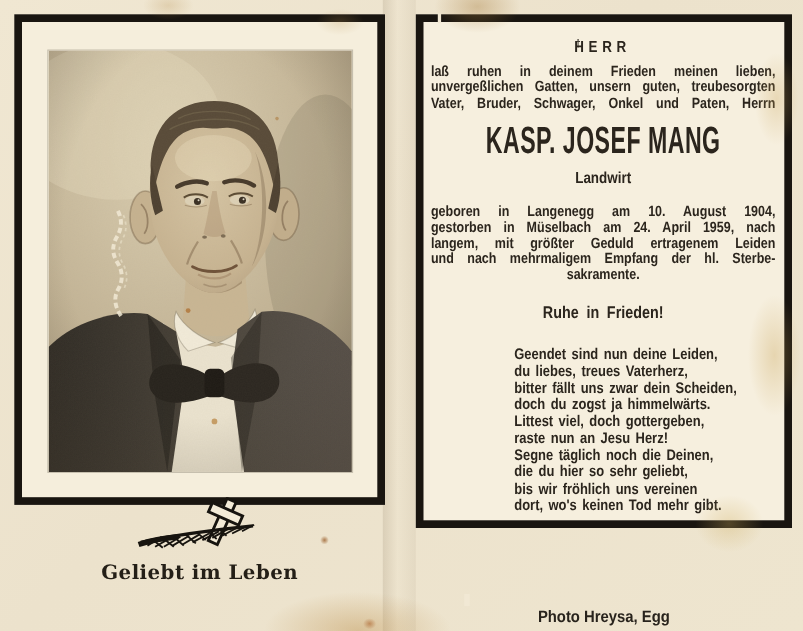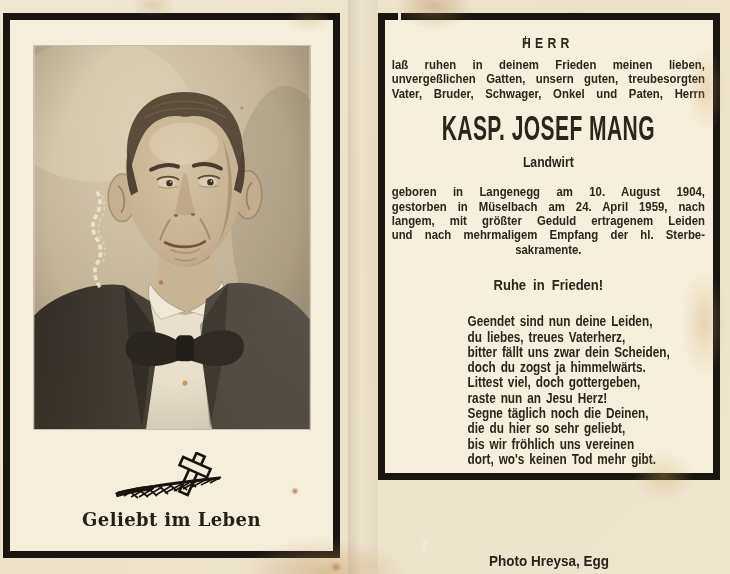--- a/index.html
+++ b/index.html
@@ -14,21 +14,21 @@
   .s4{left:632px;top:450px;width:62px;height:52px;background:radial-gradient(closest-side,rgba(205,172,92,.32),rgba(205,172,92,0));}
   .s5{left:240px;top:538px;width:170px;height:70px;background:radial-gradient(closest-side,rgba(190,148,82,.45),rgba(190,148,82,0));}
   .s6{left:130px;top:-8px;width:46px;height:26px;background:radial-gradient(closest-side,rgba(180,140,75,.25),rgba(180,140,75,0));}
   .s7{left:291px;top:487px;width:8px;height:8px;background:radial-gradient(closest-side,rgba(150,88,35,.75),rgba(150,88,35,0));}
   .s8{left:287px;top:8px;width:44px;height:24px;background:radial-gradient(closest-side,rgba(185,145,80,.22),rgba(185,145,80,0));}
   .s9{left:330px;top:562px;width:12px;height:10px;background:radial-gradient(closest-side,rgba(172,100,45,.6),rgba(172,100,45,0));}
   .gap-shadow{position:absolute;left:348px;top:0;width:30px;height:574px;pointer-events:none;
         background:linear-gradient(90deg,rgba(120,100,70,.16),rgba(120,100,70,0) 45%,rgba(120,100,70,.08) 100%);}
   
   .card{position:absolute;box-sizing:border-box;border:7px solid #191510;}
-  .card-left{left:3px;top:13px;width:337px;height:545px;background:#f5eedc;}
+  .card-left{left:13px;top:13px;width:337px;height:446px;background:#f5eedc;}
   .card-right{left:378px;top:13px;width:342px;height:467px;background:#f6efde;overflow:hidden;}
   .notch{position:absolute;background:#f1e8d4;}
   .notch-b{left:422px;top:540px;width:5px;height:11px;}
   .notch-t{left:398px;top:12px;width:3px;height:9px;}
   
   .photo{width:276px;height:383px;margin:25px auto 0;border:1px solid rgba(60,50,35,.25);}
   .photo svg{display:block;}
   .cross-wrap{width:116px;margin:22px auto 0;}
   .caption{font-family:"DejaVu Serif",serif;font-weight:700;color:#241f17;
            text-align:center;font-size:18px;line-height:21px;letter-spacing:.4px;}

